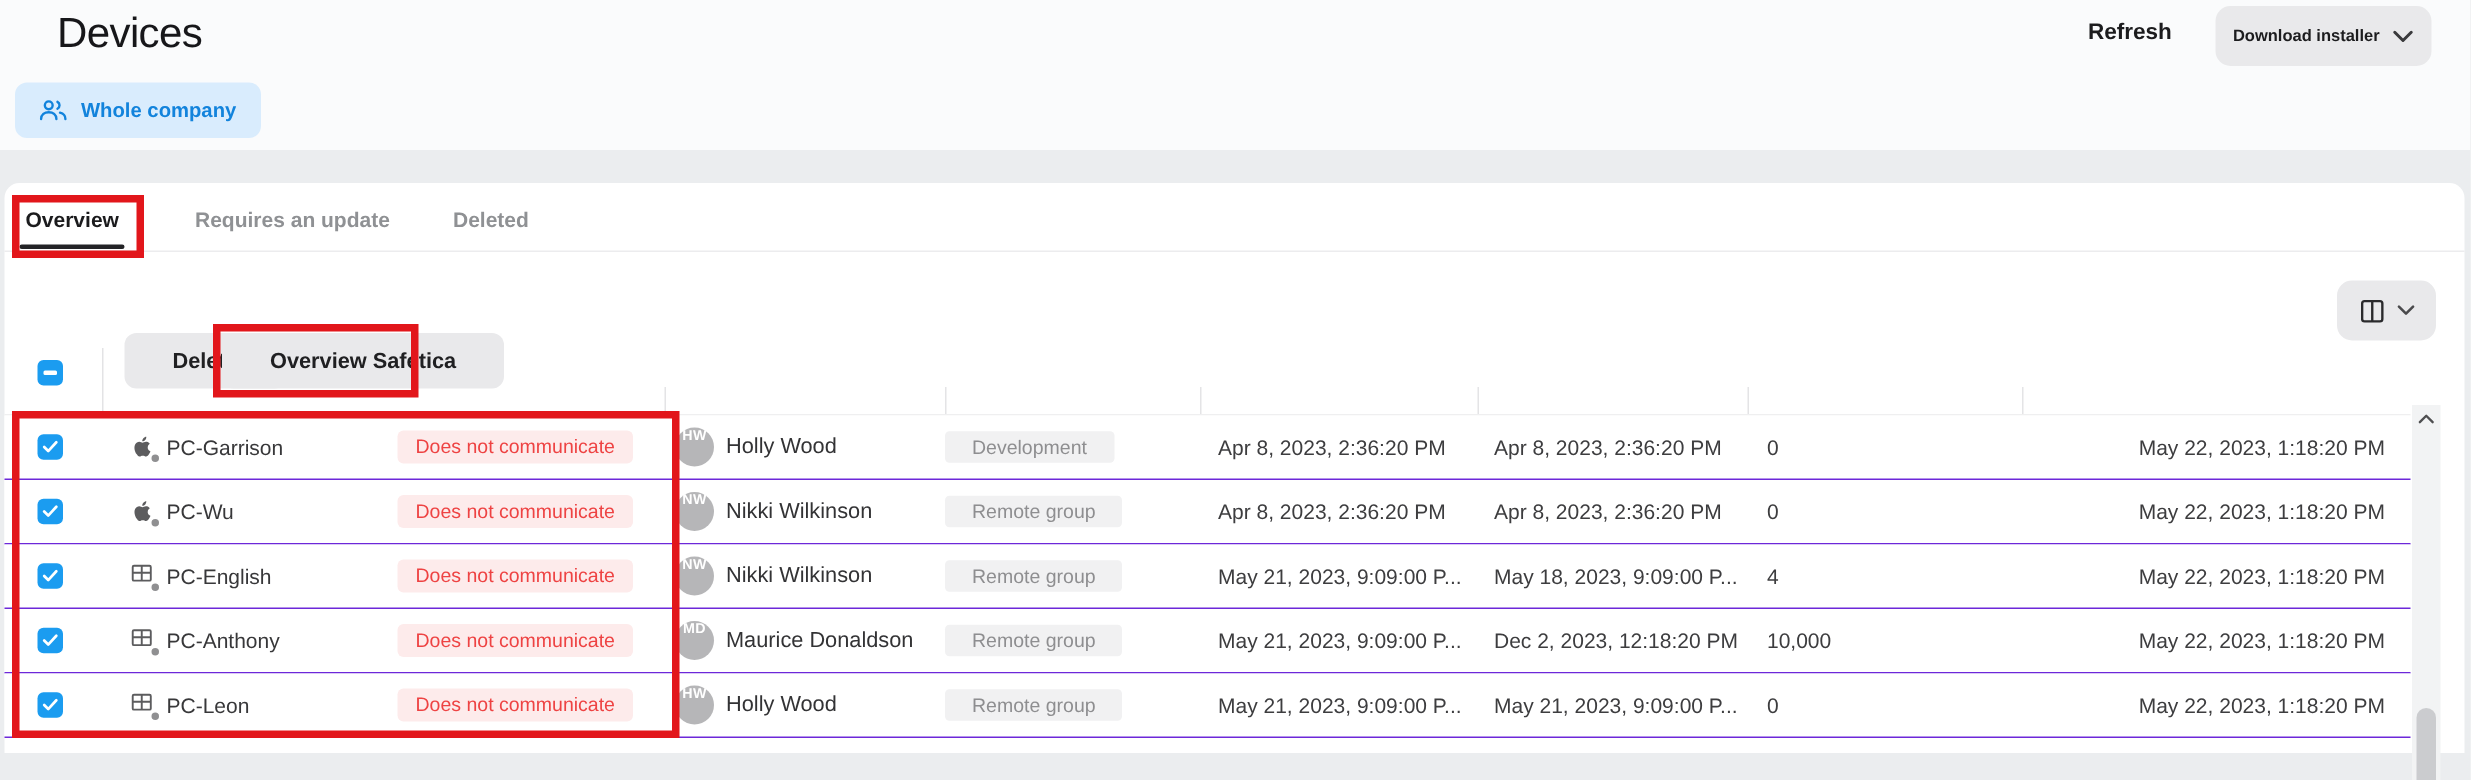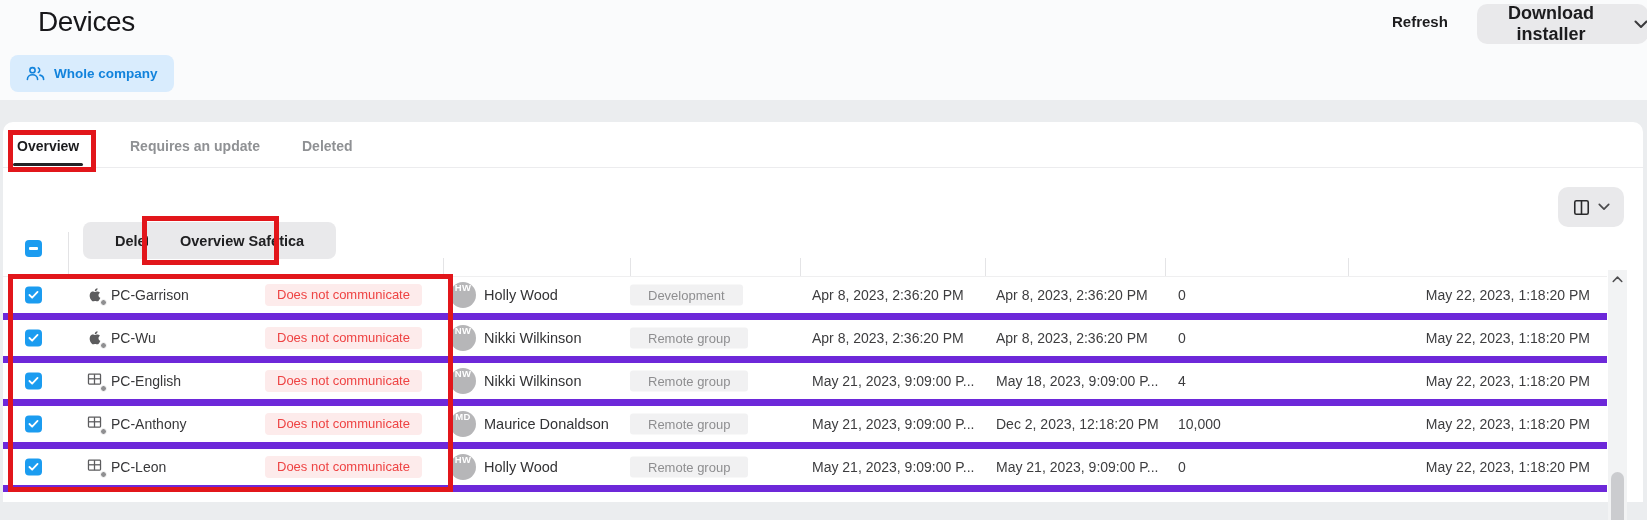--- a/index.html
+++ b/index.html
@@ -8,24 +8,24 @@
     position:relative; width:1647px; height:520px; overflow:hidden;
     background:var(--page-bg,#ebedef);
     font-family:"Liberation Sans", sans-serif;
     -webkit-font-smoothing:antialiased;
   }
   
   .top-section { position:absolute; left:0; top:0; width:1647px; height:100px; background:var(--top-bg,#fafbfc); }
   .page-title { position:absolute; left:14px; top:6px; font-size:28px; font-weight:400; color:#17171a; letter-spacing:-0.4px;margin-left:24px; }
   .refresh-btn { position:absolute; left:1392px; top:13px; font-size:15px; font-weight:700; color:#1c1c1e; cursor:pointer; background:none; border:none; font-family:inherit; }
   .download-btn {
-    position:absolute; left:1477px; top:4px; width:171px; height:40px;
+    position:absolute; left:1477px; top:4px; width:144px; height:40px;
     background:var(--btn-bg,#e9e9eb); border:none; border-radius:10px; cursor:pointer;
     display:flex; align-items:center; justify-content:center; gap:9px;
-    font-size:18px; font-weight:700; color:#1c1c1e; font-family:inherit;
+    font-size:11px; font-weight:700; color:#1c1c1e; font-family:inherit;
   }
   .scope-chip {
     position:absolute; left:10px; top:55px; height:37px; padding:5px 16px;
     background:var(--chip-bg,#d9ecfd); border-radius:8px; cursor:pointer;
     display:flex; align-items:center; gap:9px;
     font-size:13.5px; font-weight:700; color:var(--chip-text,#1283dc);justify-content:center;
   }
   
   .card { position:absolute; left:3px; top:122px; width:1640px; height:380px; background:var(--card-bg,#fff); border-radius:10px 10px 0 0; }
   .tabbar-border { position:absolute; left:3px; top:167px; width:1640px; height:1px; background:#ececee; }
@@ -51,21 +51,21 @@
   .tb-btn {
     position:absolute; top:222px; height:37px; border:none; border-radius:8px; cursor:pointer;
     background:var(--btn-bg,#e9e9eb); font-size:14.5px; font-weight:700; color:#202022; font-family:inherit;
     display:flex; align-items:center; padding:0 32px;
   }
   .delete-btn { left:83px; }
   .uninstall-btn { left:148px; }
   .col-tick { position:absolute; top:258px; width:1px; height:18px; background:#e4e4e6; }
   
   .rows { position:absolute; left:3px; top:276px; width:1604px; border-top:1px solid #efeff0; }
-  .row { position:relative; height:43px; border-bottom:7px solid #6d28d9; background:#fff; }
+  .row { position:relative; height:43px; border-bottom:1px solid #6d28d9; background:#fff; }
   .row .cell { position:absolute; top:50%; transform:translateY(-50%); white-space:nowrap; }
   .row-checkbox {
     left:22px; width:17px; height:17px; background:var(--checkbox-blue,#1b9cf0);
     border-radius:4px; cursor:pointer; display:flex; align-items:center; justify-content:center;
   }
   .dev-icon { left:83px; width:20px; height:20px; }
   .dev-icon .dot { position:absolute; right:-1px; bottom:-1px; width:7px; height:7px; background:#8f8f91; border:1.5px solid #fff; border-radius:50%; }
   .dev-name { left:108px; font-size:14px; color:#38383a; }
   .status-badge {
     left:262px; height:22px; line-height:22px; padding:0 12px; border-radius:4px;

